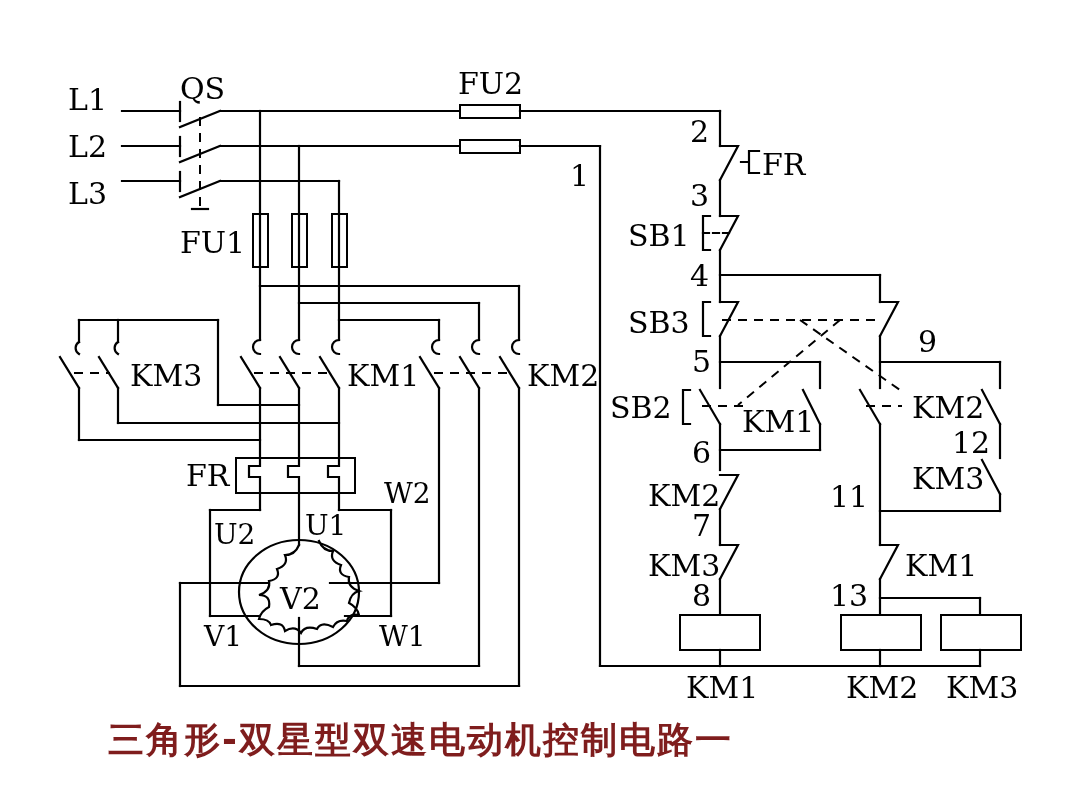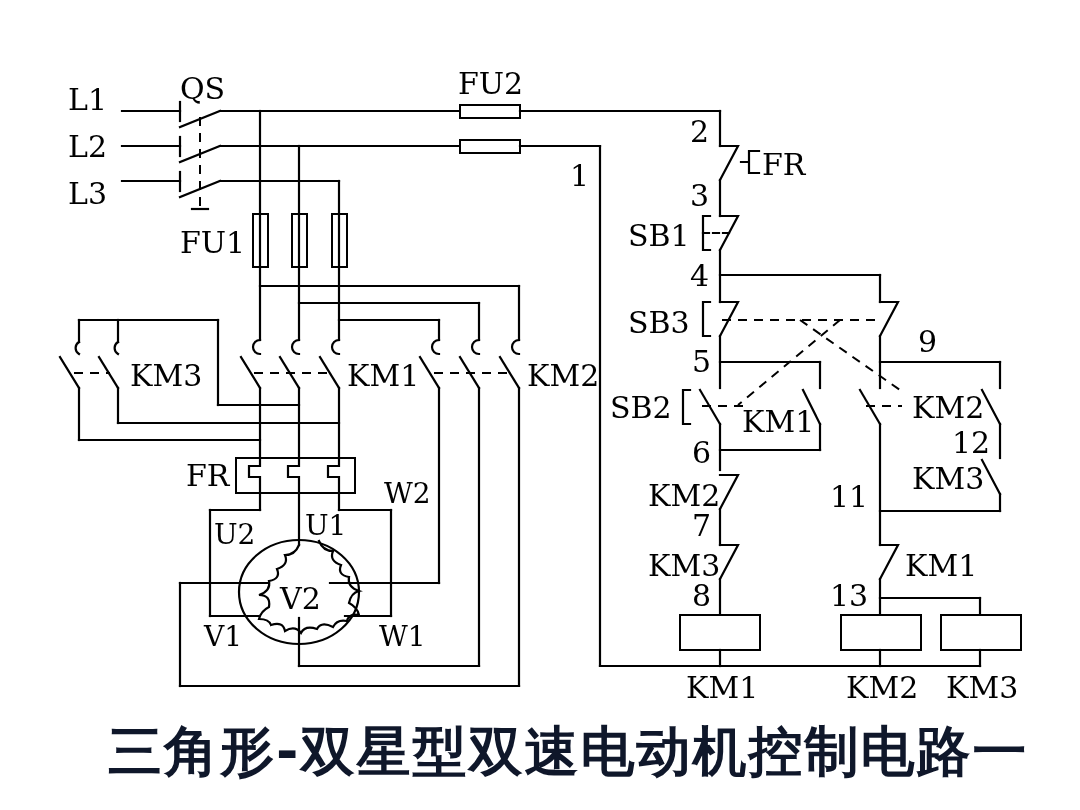--- a/index.html
+++ b/index.html
@@ -3,21 +3,21 @@
 <meta charset="utf-8">
 <style>
   html,body{margin:0;padding:0;background:#ffffff;}
   body{width:1080px;height:810px;position:relative;overflow:hidden;font-family:"DejaVu Serif",serif;}
   #diagram{position:absolute;left:0;top:0;}
   .w{stroke:#000;stroke-width:2.2;fill:none;stroke-linecap:square;}
   .d{stroke:#000;stroke-width:2;fill:none;stroke-dasharray:9,7;}
   .box{stroke:#000;stroke-width:2;fill:#fff;}
   .lbl{font-family:"DejaVu Serif","Liberation Serif",serif;font-size:30px;fill:#000;}
   .lbl-s{font-family:"DejaVu Serif","Liberation Serif",serif;font-size:28px;fill:#000;}
-  #title{position:absolute;left:108px;top:716px;font-family:"DejaVu Sans","Liberation Sans",sans-serif;font-weight:bold;font-size:54px;letter-spacing:2px;color:#0f172a;white-space:nowrap;}
+  #title{position:absolute;left:108px;top:716px;font-family:"DejaVu Sans","Liberation Sans",sans-serif;font-weight:bold;font-size:36px;letter-spacing:2px;color:#7f1d1d;white-space:nowrap;}
 </style>
 </head>
 <body>
 
 <svg id="diagram" width="1080" height="810" viewBox="0 0 1080 810" xmlns="http://www.w3.org/2000/svg">
 
   <g>
     <text class="lbl" x="68" y="110">L1</text>
     <text class="lbl" x="68" y="157">L2</text>
     <text class="lbl" x="68" y="204">L3</text>

